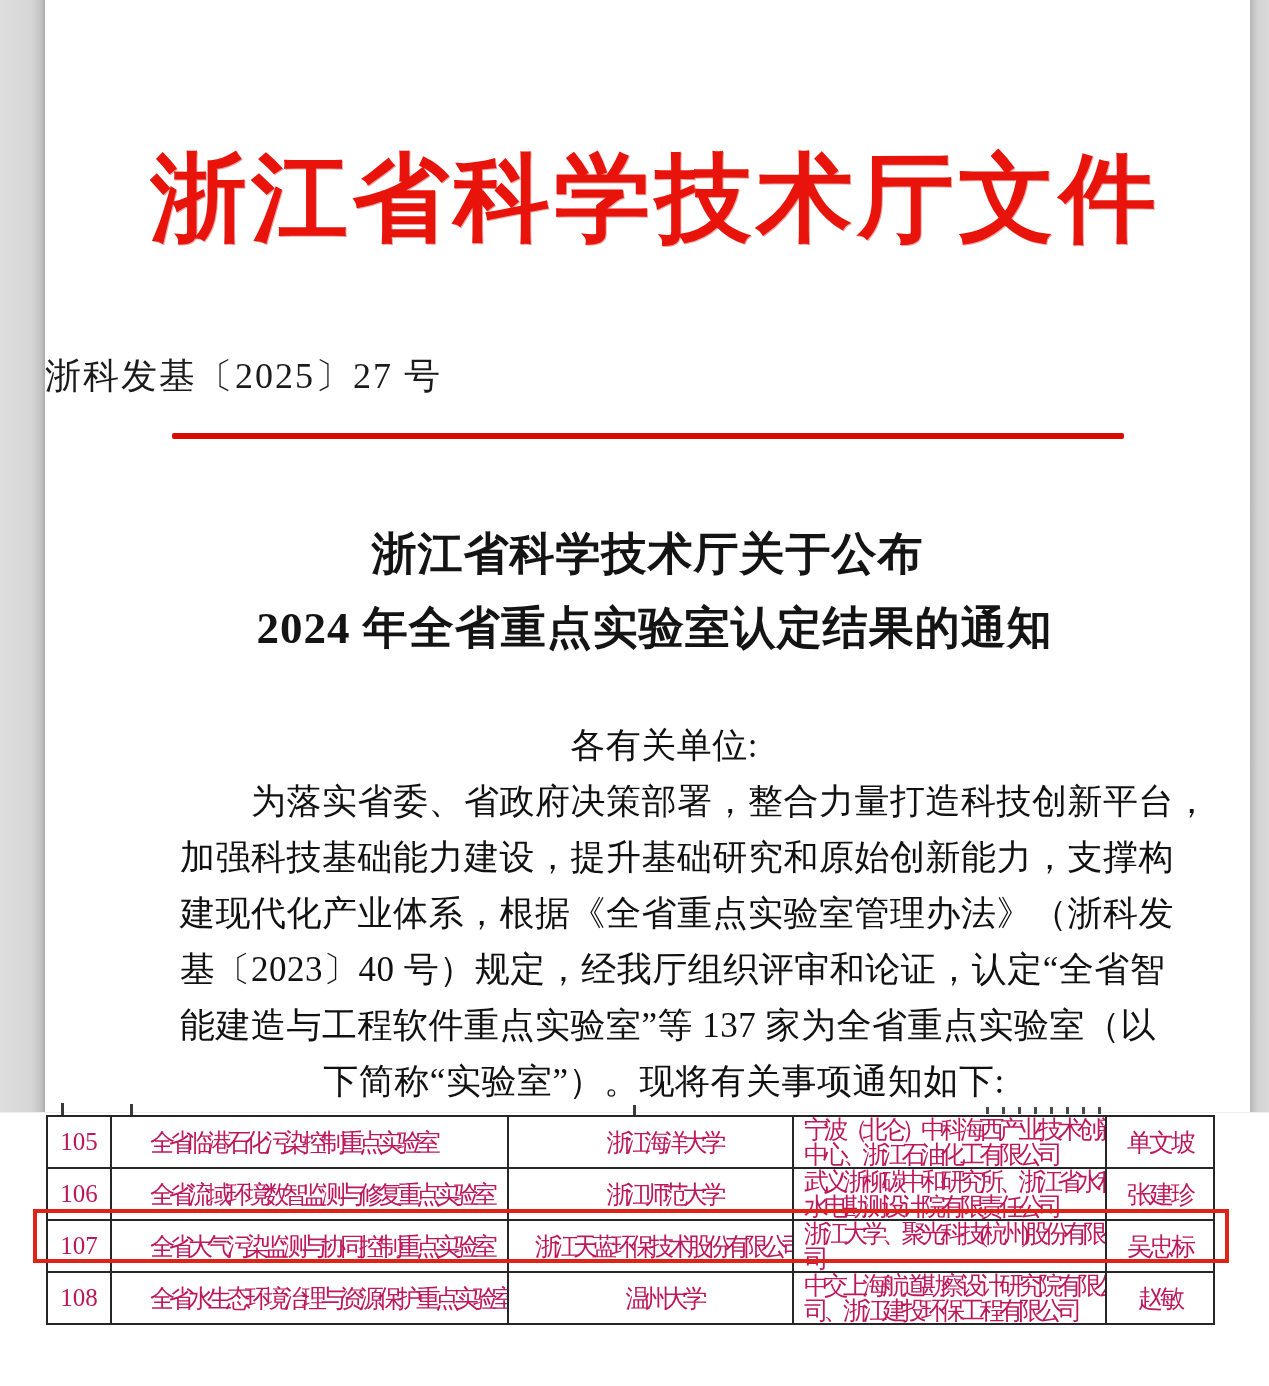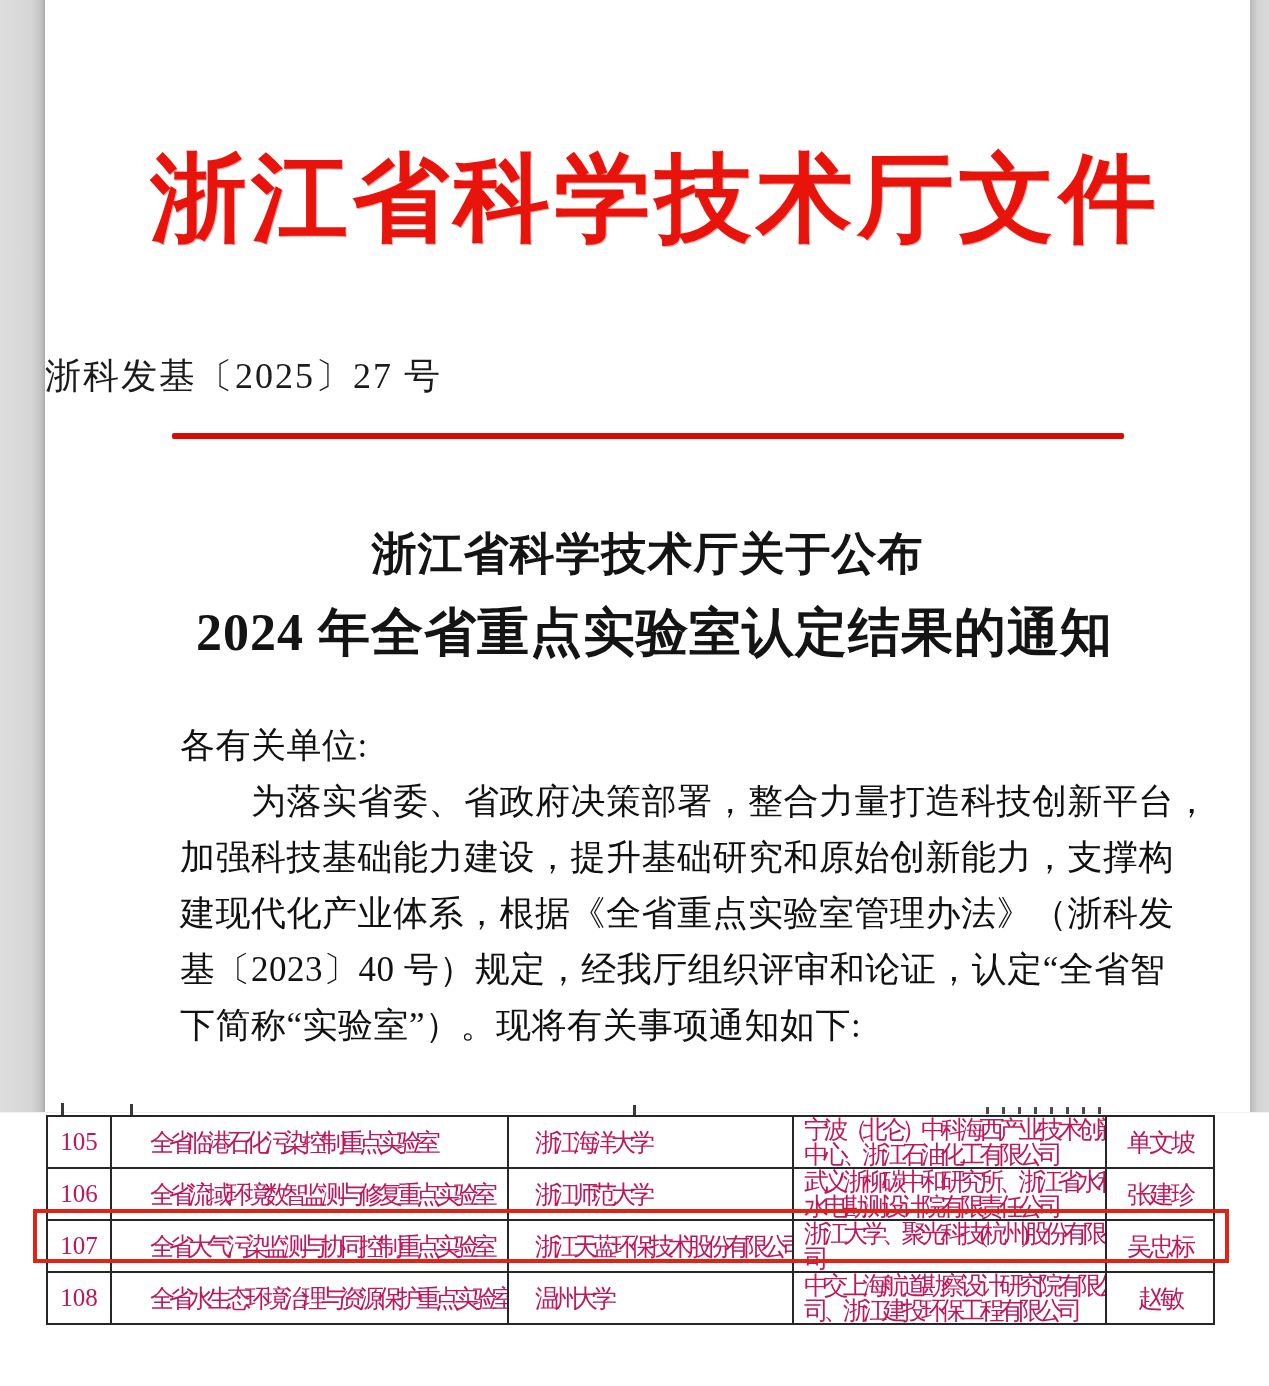--- a/index.html
+++ b/index.html
@@ -42,24 +42,24 @@
   .red-rule{
     position:absolute;left:127px;top:433px;width:952px;height:6px;
     background:var(--rule-red);border-radius:2px;
   }
   .notice-h1{
     position:absolute;left:0;top:524px;width:100%;text-align:center;
     font-size:45px;font-weight:bold;letter-spacing:1px;white-space:nowrap;
   }
   .notice-h2{
     position:absolute;left:0;top:598px;width:100%;text-align:center;
-    font-size:52px;font-weight:bold;letter-spacing:1px;padding-left:14px;white-space:nowrap;
+    font-size:45px;font-weight:bold;letter-spacing:1px;padding-left:14px;white-space:nowrap;
   }
 
-  .body-text{position:absolute;left:135px;top:718px;width:968px;}
+  .body-text{position:absolute;left:135px;top:718px;width:968px;text-align:center;}
   .body-text .bline{
     height:56px;line-height:56px;font-size:35px;letter-spacing:0.5px;
     white-space:nowrap;color:#111;
   }
   .body-text .indent{text-indent:71px;}
 
   
   .cut-tick{position:absolute;width:3px;background:#3a3a3a;}
   .cut-dashes{position:absolute;left:986px;top:1107px;display:flex;gap:13px;}
   .cut-dashes i{display:block;width:3px;height:7px;background:#4a4a4a;}
@@ -67,21 +67,21 @@
   table.lab-table{
     position:absolute;left:46px;top:1115px;width:1167px;
     border-collapse:collapse;table-layout:fixed;
   }
   table.lab-table td{
     border:2px solid #262626;vertical-align:middle;overflow:hidden;
     font-size:25px;color:#be185d;
   }
   td.c-no{text-align:center;font-size:24px;letter-spacing:0;}
   td.c-lab{padding-left:38px;letter-spacing:-6px;white-space:nowrap;}
-  td.c-host{padding-left:26px;letter-spacing:-6px;white-space:nowrap;}
+  td.c-host{padding-left:26px;letter-spacing:-6px;white-space:nowrap;text-align:center;}
   td.c-partner{
     padding-left:10px;padding-right:2px;font-size:23px;letter-spacing:-5.5px;
     white-space:pre;line-height:25px;
   }
   td.c-director{text-align:center;letter-spacing:-3px;white-space:nowrap;}
 
   .highlight-box{
     position:absolute;left:33px;top:1209px;width:1196px;height:54px;
     border:4px solid var(--highlight-red);pointer-events:none;
   }
@@ -106,20 +106,21 @@
       <div class="red-rule"></div>
       <div class="notice-h1">浙江省科学技术厅关于公布</div>
       <div class="notice-h2">2024 年全省重点实验室认定结果的通知</div>
 
       <div class="body-text">
         <div class="bline">各有关单位:</div>
         <div class="bline indent">为落实省委、省政府决策部署，整合力量打造科技创新平台，</div>
         <div class="bline">加强科技基础能力建设，提升基础研究和原始创新能力，支撑构</div>
         <div class="bline">建现代化产业体系，根据《全省重点实验室管理办法》（浙科发</div>
         <div class="bline">基〔2023〕40 号）规定，经我厅组织评审和论证，认定“全省智</div>
+        <div class="bline">能建造与工程软件重点实验室”等 137 家为全省重点实验室（以</div>
         <div class="bline">下简称“实验室”）。现将有关事项通知如下:</div>
       </div>
     </div>
   </div>
 
   <div class="seam"></div>
 
   <div class="cut-tick" style="left:61px;top:1103px;height:12px;"></div>
   <div class="cut-tick" style="left:130px;top:1104px;height:11px;"></div>
   <div class="cut-tick" style="left:633px;top:1105px;height:10px;"></div>

